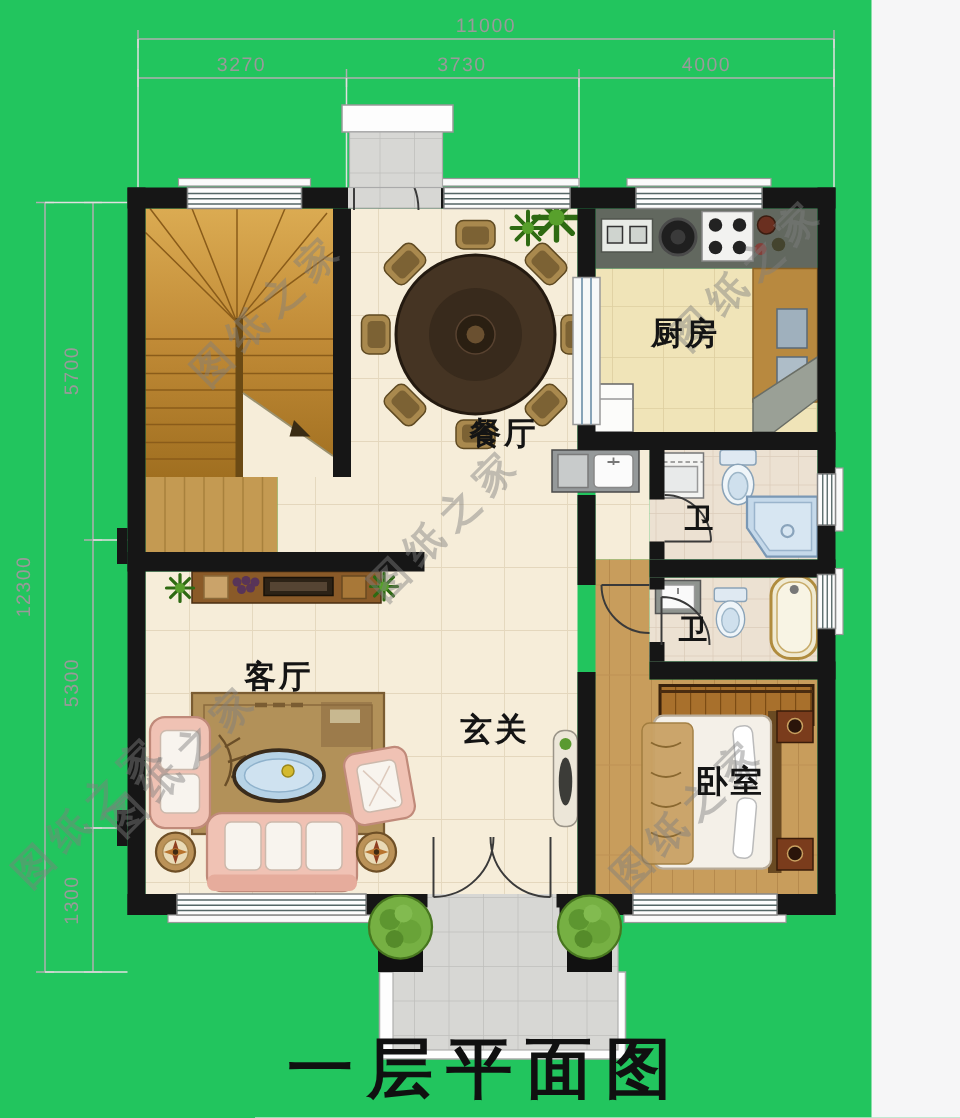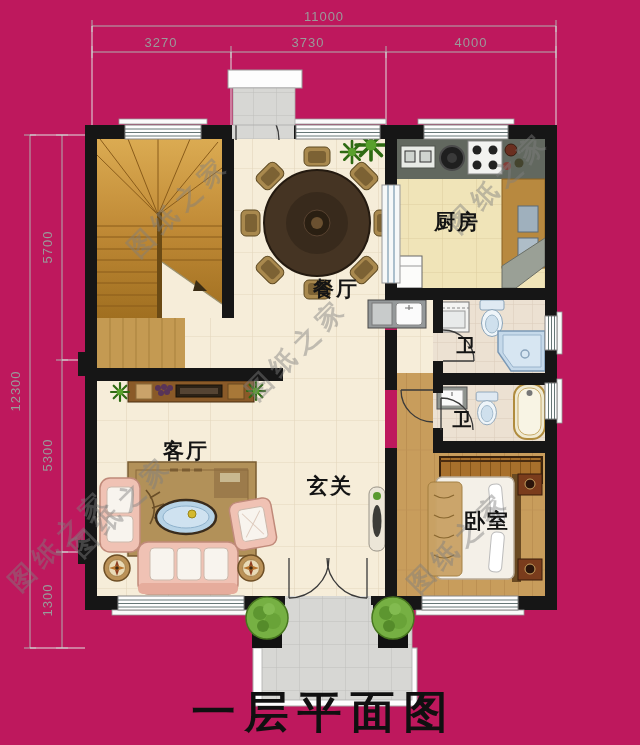--- a/index.html
+++ b/index.html
@@ -1,16 +1,16 @@
 <!DOCTYPE html>
 <html><head>
 <meta charset="utf-8">
 <style>
   html,body{margin:0;padding:0;background:#f6f6f7;}
-  #stage{position:relative;width:640px;height:745px;background:#be185d;overflow:hidden;}
+  #stage{position:relative;width:581px;height:745px;background:#22c55e;overflow:hidden;}
   svg{display:block;}
   text{font-family:"Liberation Sans",sans-serif;}
   .room-label{font-weight:bold;fill:#141414;letter-spacing:2px;font-size:21px;}
   .room-label-sm{font-weight:bold;fill:#141414;font-size:19px;}
   .dim-text{fill:#9a9a9a;font-size:13px;letter-spacing:1px;}
   .watermark{fill:#7f7f7f;opacity:.45;font-size:26px;letter-spacing:7px;font-weight:bold;}
   .plan-title{fill:#101010;font-size:44px;font-weight:bold;letter-spacing:9px;}
 </style>
 </head>
 <body>

